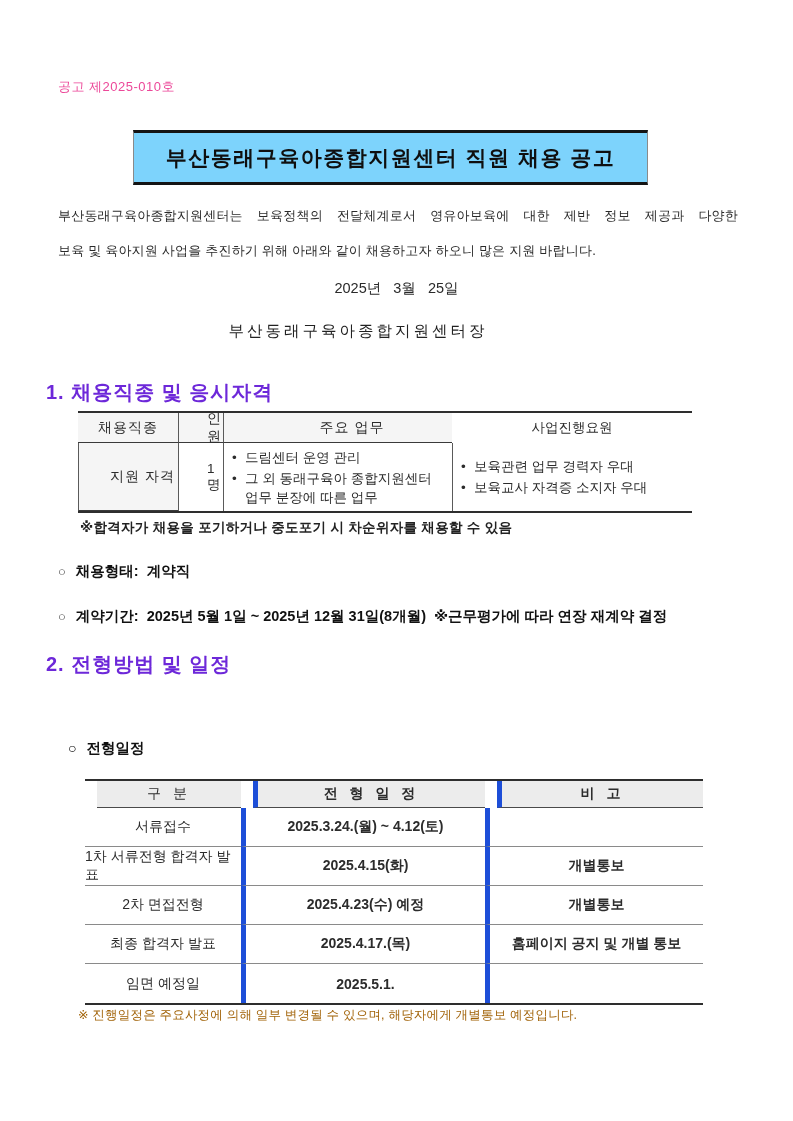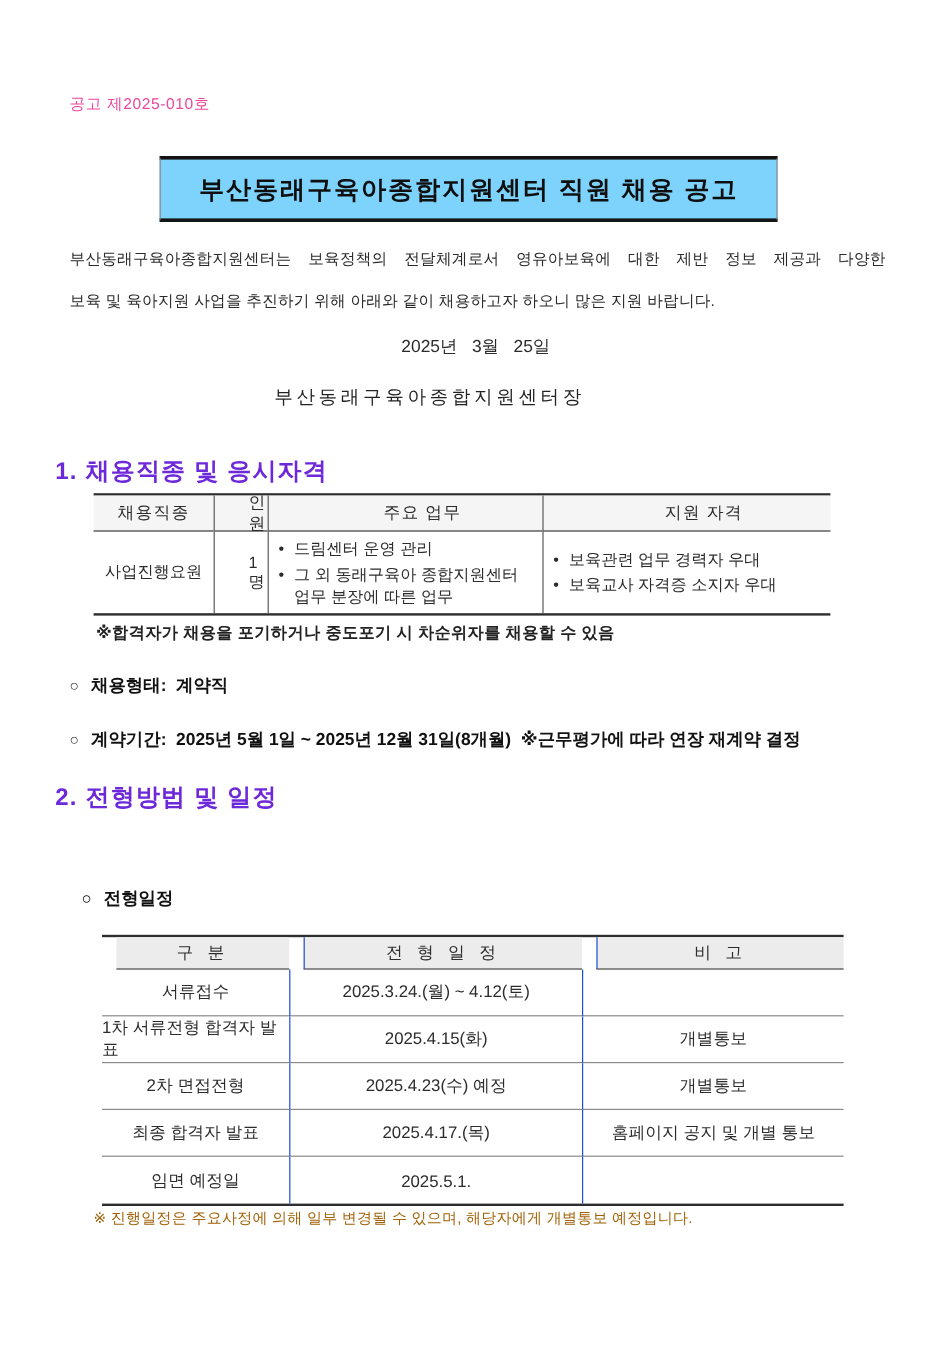--- a/index.html
+++ b/index.html
@@ -95,21 +95,21 @@
   .t2 {
     position: absolute; left: 85px; top: 779px; width: 618px;
     display: grid;
     grid-template-columns: 156px 244px 218px;
     grid-template-rows: 27px repeat(5, 39px);
     border-top: 2px solid #2e2e2e;
     border-bottom: 2px solid #2e2e2e;
     font-size: 14px; color: #2c2c2c;
   }
   .t2 .cell { display: flex; align-items: center; justify-content: center; }
-  .t2 .vline { border-left: 1px solid #1d4ed8; }
+  .t2 .vline { border-left: 5px solid #1d4ed8; font-weight: bold; }
   .t2 .th { background: #ececec; letter-spacing: 4px; border-bottom: 1px solid #4a4a4a; font-size: 14px; margin-left: 12px; }
   .t2 .rb { border-bottom: 1px solid #8a8a8a; }
 
   .note2 {
     position: absolute; left: 78px; top: 1007px;
     font-size: 12.5px; color: #a16207; letter-spacing: 0.2px;
   }
 </style>
 </head>
 <body>
@@ -129,23 +129,23 @@
 
   <div class="date-line">2025년   3월   25일</div>
   <div class="signer-line">부산동래구육아종합지원센터장</div>
 
   <div class="sec-heading sec1">1. 채용직종 및 응시자격</div>
 
   <div class="t1">
     <div class="cell th">채용직종</div>
     <div class="cell th vline">인원</div>
     <div class="cell th vline">주요 업무</div>
+    <div class="cell center">사업진행요원</div>
+
     <div class="cell th vline">지원 자격</div>
-
-    <div class="cell center">사업진행요원</div>
     <div class="cell center vline">1명</div>
     <div class="cell listcell vline">
       <div class="li">
         <span class="dot">•</span>
         <span>드림센터 운영 관리</span>
       </div>
       <div class="li">
         <span class="dot">•</span>
         <span>그 외 동래구육아 종합지원센터 업무 분장에 따른 업무</span>
       </div>

